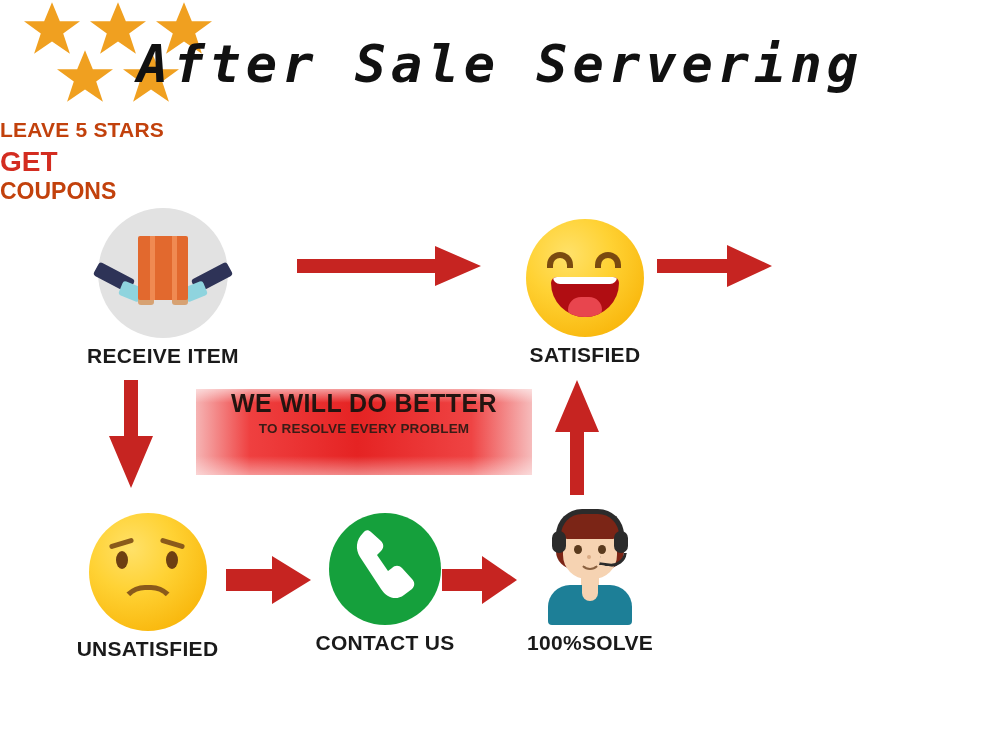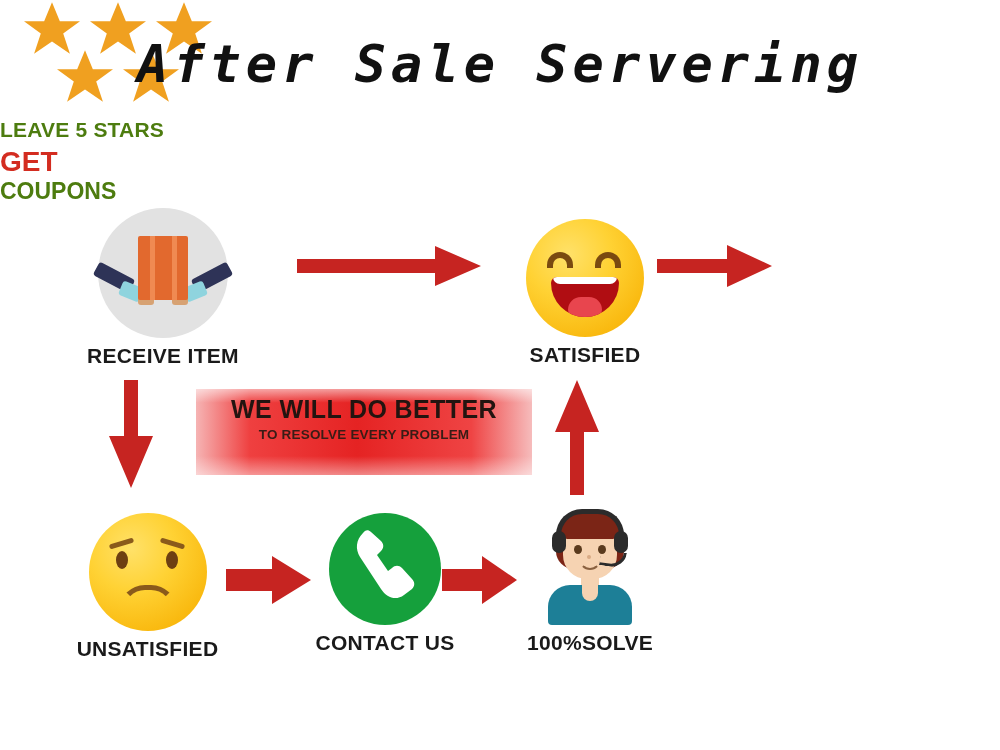--- a/index.html
+++ b/index.html
@@ -326,21 +326,21 @@
   .star-row { display: flex; justify-content: center; gap: 10px; }
   .star-row.row2 { margin-top: -8px; }
   .star {
     width: 56px;
     height: 56px;
     display: block;
   }
   .star-text {
     font-family: "Liberation Sans", sans-serif;
     font-weight: bold;
-    color: #4d7c0f;
+    color: #c2410c;
     white-space: nowrap;
   }
   #leave-stars  { font-size: 21px; margin-top: 14px; letter-spacing: 0.2px; }
   #get-text     { font-size: 28px; color: #d32c20; margin-top: 4px; }
   #coupons-text { font-size: 23px; margin-top: 0; }
 
   
   #banner {
     position: absolute;
     left: 196px;
@@ -354,21 +354,20 @@
         rgba(255,255,255,0.0) 78%,
         rgba(255,255,255,0.45) 100%),
       linear-gradient(to right,
         #f6b4b4 0%,
         #ef4040 16%,
         #e52323 48%,
         #ef4444 82%,
         #f6bcbc 100%);
     text-align: center;
     box-sizing: border-box;
-    padding-top: 6px;
   }
   #banner-title {
     font-family: "Liberation Sans", sans-serif;
     font-weight: bold;
     font-size: 25px;
     color: #231410;
     letter-spacing: 0.4px;
     white-space: nowrap;
   }
   .banner-sub {

